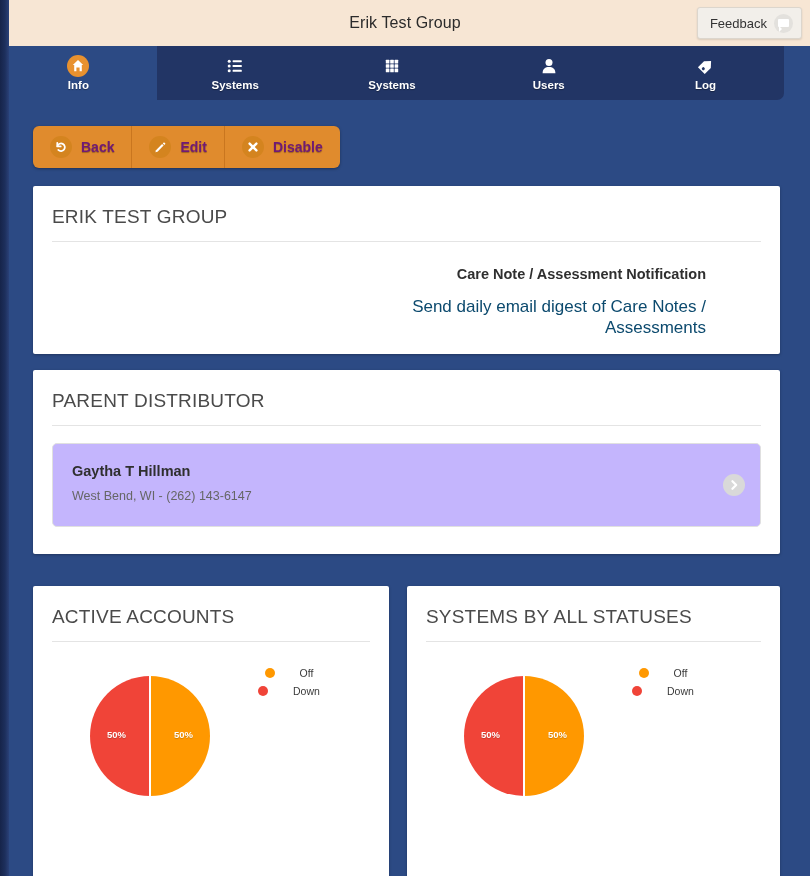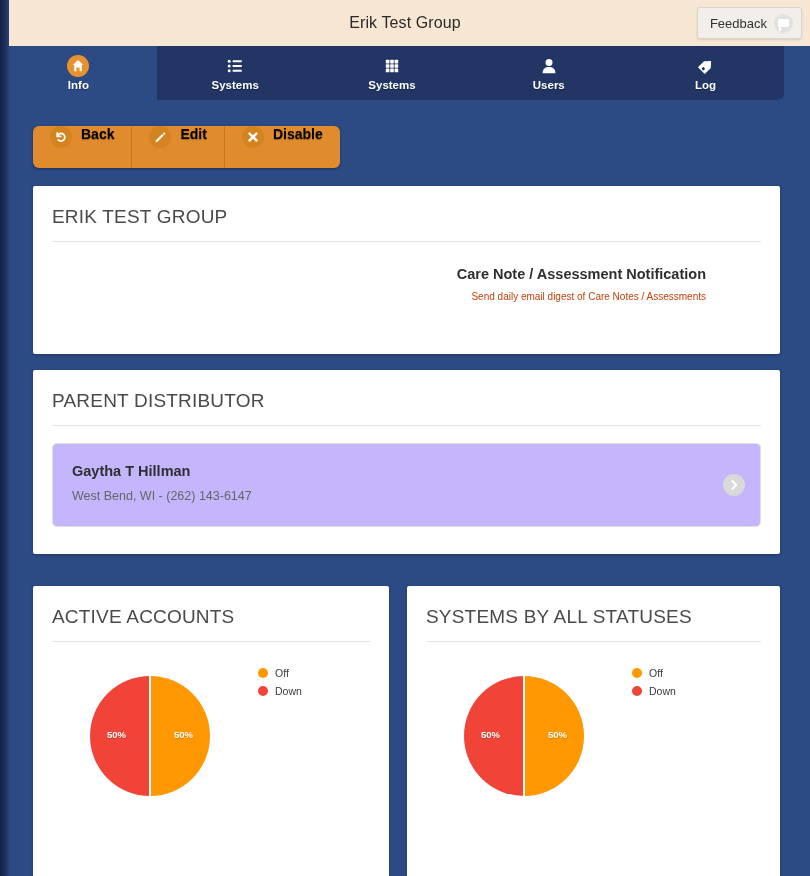--- a/index.html
+++ b/index.html
@@ -125,25 +125,26 @@
     left: 33px; top: 126px;
     height: 42px;
     display: flex;
     background: #E08B2D;
     border-radius: 6px;
     box-shadow: 0 1px 3px rgba(0,0,0,.35);
     z-index: 10;
   }
   .action-btn {
     display: flex;
+    align-items: center;
     gap: 9px;
     padding: 0 17px;
     cursor: pointer;
     border-right: 1px solid #c9761f;
-    color: #000000;
+    color: #701a75;
   }
   .action-btn:last-child { border-right: none; }
   .action-btn-label {
     font-size: 14px;
     font-weight: bold;
     text-shadow: 0 1px 1px rgba(0,0,0,.3);
   }
   .action-icon-circle {
     width: 22px; height: 22px;
     border-radius: 50%;
@@ -185,26 +186,26 @@
     padding: 22px 74px 0 0;
     text-align: right;
   }
   #info-setting-label {
     font-size: 14.5px;
     font-weight: bold;
     color: #2f2f2f;
     line-height: 20px;
   }
   #info-setting-value {
-    font-size: 10px;
-    color: #c2410c;
+    font-size: 17px;
+    color: #0c4a6e;
     line-height: 21px;
     max-width: 300px;
     margin-left: auto;
-    margin-top: 2px;
+    margin-top: 12px;
   }
 
   
   #parent-row {
     position: relative;
     margin: 17px 19px 0 19px;
     height: 84px;
     background: #c4b5fd;
     border: 1px solid #e0e0e0;
     border-radius: 5px;
@@ -279,22 +280,23 @@
   .slice-label.l { left: 17px; }
   .slice-label.r { right: 17px; }
 
   .legend {
     position: absolute;
     left: 225px; top: 3px;
   }
   .legend-item {
     display: flex;
     align-items: center;
-    gap: 7px;
+    gap: 25px;
     margin-bottom: 6px;
+    justify-content: center;
   }
   .legend-dot {
     width: 10px; height: 10px;
     border-radius: 50%;
     flex: none;
   }
   .legend-text {
     font-size: 10.5px;
     color: #3a3a3a;
   }

